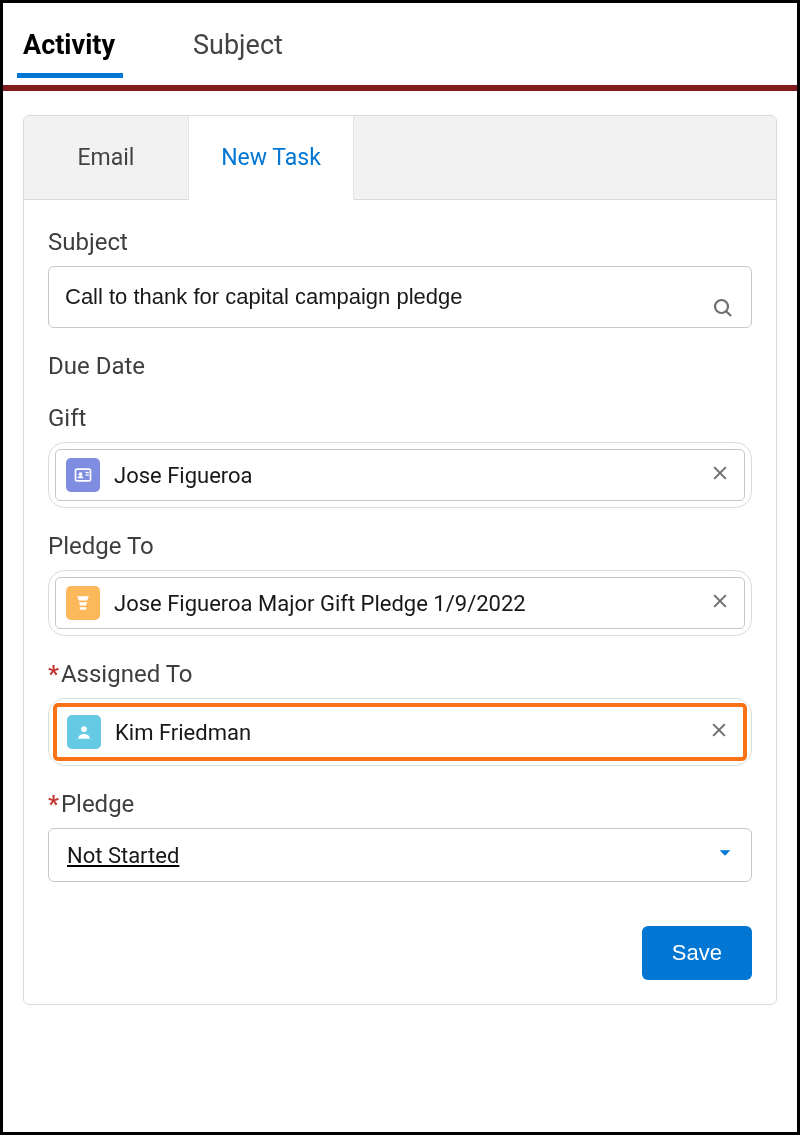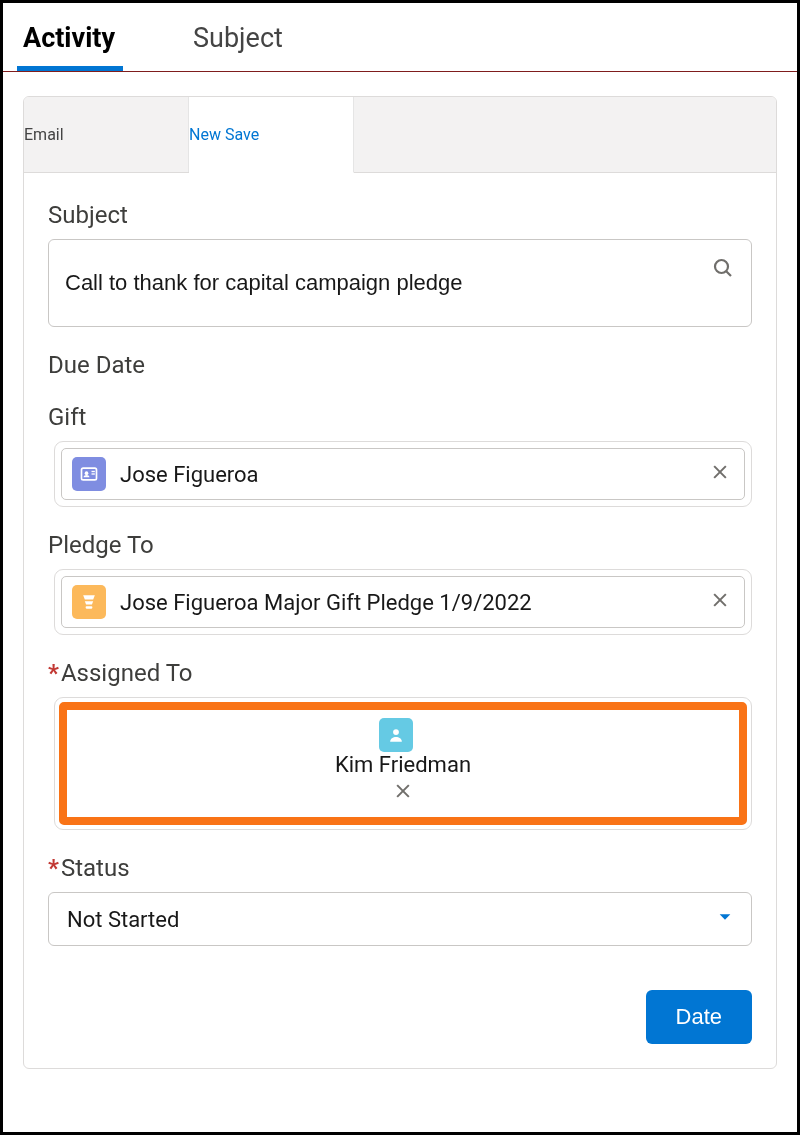--- a/index.html
+++ b/index.html
@@ -6,22 +6,22 @@
   body {
     font-family: -apple-system, BlinkMacSystemFont, "Segoe UI", Roboto, Helvetica, Arial, sans-serif;
     background: #fff;
     width: 800px;
     height: 1135px;
     border: 3px solid #000;
     padding: 0;
   }
   .main-tabs {
     display: flex;
-    border-bottom: 1px solid #7f1d1d;
-    padding: 1px 20px;
+    border-bottom: 6px solid #7f1d1d;
+    padding: 8px 20px;
   }
   .main-tab {
     padding: 18px 28px 16px 0;
     font-size: 27px;
     color: #444;
     cursor: pointer;
     position: relative;
     margin-right: 50px;
   }
   .main-tab.active {
@@ -43,23 +43,23 @@
     border-radius: 6px;
     overflow: hidden;
   }
   .sub-tabs {
     display: flex;
     background: #f3f2f2;
     border-bottom: 1px solid #dddbda;
   }
   .sub-tab {
     width: 165px;
-    text-align: left;
+    text-align: center;
     padding: 28px 0;
-    font-size: 16px;
+    font-size: 23px;
     color: #444;
     cursor: pointer;
     border-right: 1px solid #e5e5e5;
   }
   .sub-tab.active {
     background: #fff;
     color: #0176d3;
     border-bottom: 1px solid #fff;
     margin-bottom: -1px;
     border-top: none;
@@ -81,57 +81,55 @@
     color: #c23934;
     font-weight: bold;
     margin-right: 2px;
   }
   .input-wrap {
     position: relative;
     border: 1px solid #c9c7c5;
     border-radius: 6px;
     background: #fff;
     display: flex;
-    align-items: flex-start;
+    align-items: flex-end;
     min-height: 56px;
-    padding: 16px 16px;
+    padding: 3px 16px;
     gap: 43px;
   }
   .input-text {
     flex: 1;
     border: none;
     outline: none;
     font-size: 22px;
     color: #181818;
     background: transparent;
     padding: 14px 0;
   }
   .input-icon-right {
     color: #706e6b;
     flex-shrink: 0;
     margin-left: 10px;
   }
   .lookup-wrap {
     border: 1px solid #dddbda;
-    border-radius: 9px;
+    border-radius: 17px;
     padding: 6px;
-    margin-left: 6px;
   }
   .pill {
     display: flex;
     align-items: center;
     border: 1px solid #c9c7c5;
     border-radius: 5px;
     background: #fff;
     padding: 8px 10px;
     min-height: 52px;
   }
   .pill.focused-pill {
-    border: 8px solid #f97316;
-    flex-direction: column;
+    border: 4px solid #f97316;
   }
   .pill-icon {
     width: 34px;
     height: 34px;
     border-radius: 5px;
     display: flex;
     align-items: center;
     justify-content: center;
     margin-right: 14px;
     flex-shrink: 0;
@@ -148,20 +146,21 @@
     padding: 4px;
   }
   .select-wrap {
     border: 1px solid #c9c7c5;
     border-radius: 6px;
     display: flex;
     align-items: center;
     padding: 0 18px;
     min-height: 54px;
     cursor: pointer;
+    text-decoration: underline;
   }
   .select-value {
     flex: 1;
     font-size: 22px;
     color: #181818;
   }
   .select-caret {
     color: #0176d3;
   }
   .footer {
@@ -184,21 +183,21 @@
 
 <div class="main-tabs">
   <div class="main-tab active">Activity</div>
   <div class="main-tab">Subject</div>
 </div>
 
 <div class="panel">
 
   <div class="sub-tabs">
     <div class="sub-tab">Email</div>
-    <div class="sub-tab active">New Save</div>
+    <div class="sub-tab active">New Task</div>
   </div>
 
   <div class="form">
 
     <div class="field">
       <label class="field-label">Subject</label>
       <div class="input-wrap">
         <input class="input-text" type="text" value="Call to thank for capital campaign pledge" style="">
         <span class="input-icon-right">
           <svg width="24" height="24" viewBox="0 0 24 24" fill="none" stroke="#706e6b" stroke-width="2.2">
@@ -278,31 +277,31 @@
                 <line x1="5" y1="5" x2="19" y2="19"></line>
                 <line x1="19" y1="5" x2="5" y2="19"></line>
               </svg>
           </span>
         </div>
       </div>
     </div>
 
     <div class="field" style="margin-bottom:16px;">
       <label class="field-label">
-        <span class="required-star">*</span><span>Status</span>
+        <span class="required-star">*</span><span>Pledge</span>
       </label>
       <div class="select-wrap">
         <span class="select-value">Not Started</span>
         <span class="select-caret">
           <svg width="16" height="16" viewBox="0 0 24 24" fill="#0176d3">
               <path d="M4 8l8 8 8-8z"></path>
             </svg>
         </span>
       </div>
     </div>
 
   </div>
 
   <div class="footer">
-    <button class="save-btn">Date</button>
+    <button class="save-btn">Save</button>
   </div>
 
 </div>
 
 </body></html>

